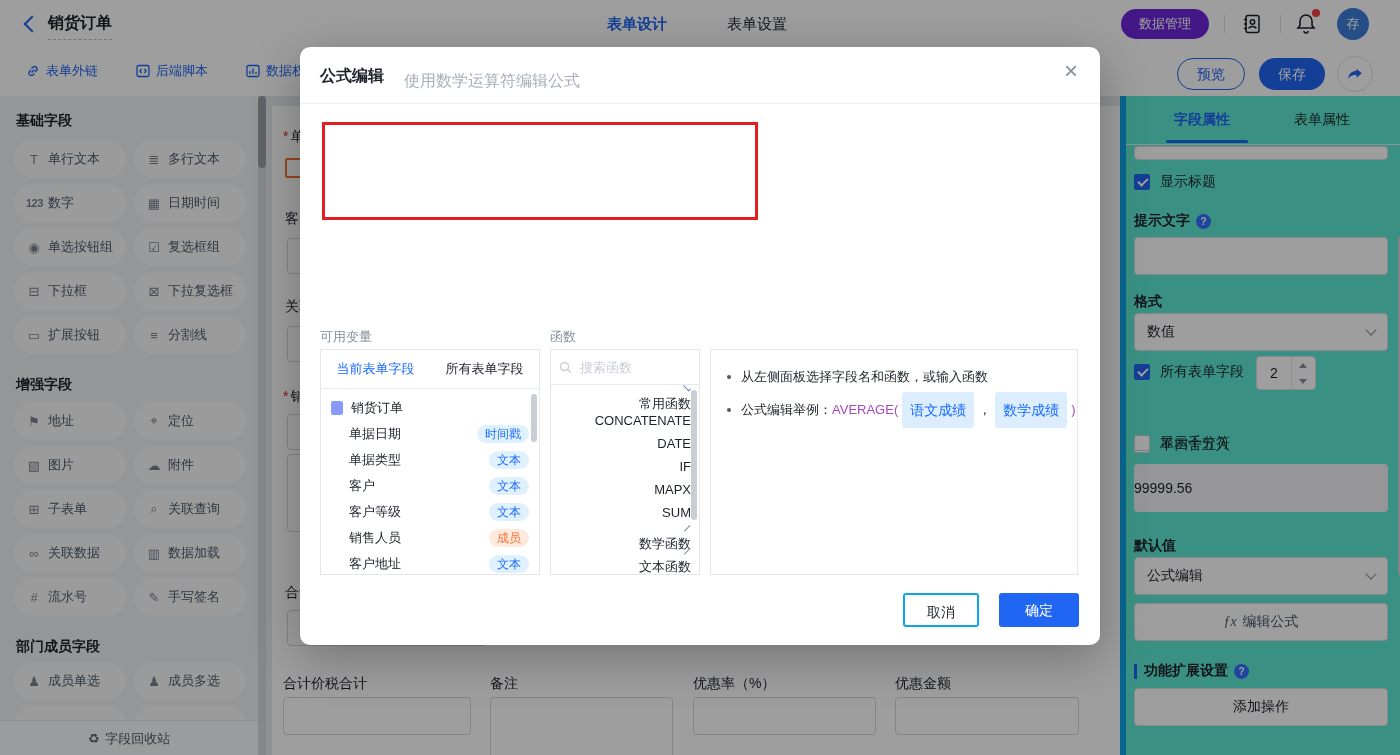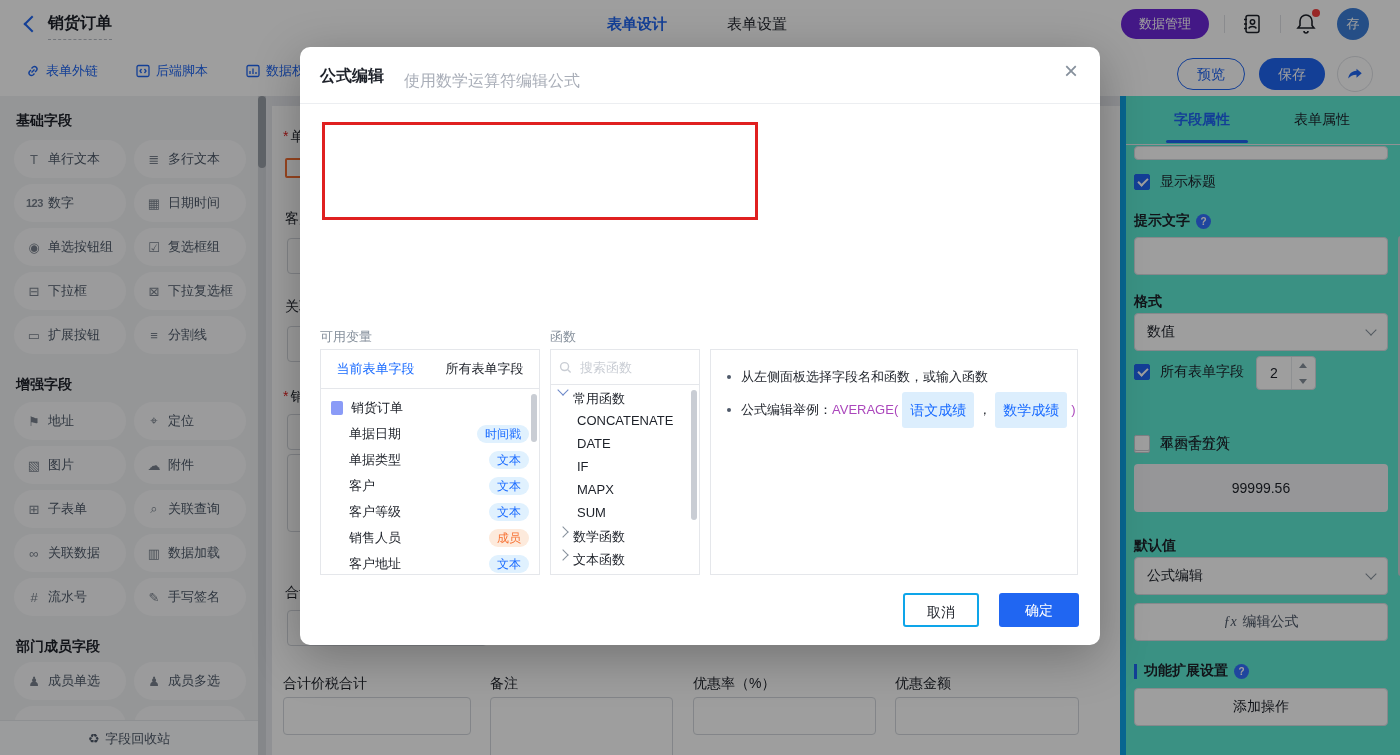--- a/index.html
+++ b/index.html
@@ -66,21 +66,21 @@
   .chev.down{transform:rotate(45deg);margin-top:-4px;}
   .chev.right{transform:rotate(-45deg);}
   .q-ico{display:inline-block;width:15px;height:15px;border-radius:50%;background:#3370ff;color:#fff;
          font-size:10px;line-height:15px;text-align:center;font-weight:700;}
   .spinner{position:absolute;border:1px solid #d9dde3;border-radius:4px;background:#fff;display:flex;box-sizing:border-box;overflow:hidden;}
   .spin-val{width:34px;text-align:center;line-height:32px;font-size:14px;border-right:1px solid #e6e8ec;}
   .spin-arrows{width:22px;display:flex;flex-direction:column;}
   .spin-up,.spin-dn{flex:1;display:flex;align-items:center;justify-content:center;cursor:pointer;}
   .tri-up{width:0;height:0;border-left:4px solid transparent;border-right:4px solid transparent;border-bottom:5px solid #86909c;}
   .tri-dn{width:0;height:0;border-left:4px solid transparent;border-right:4px solid transparent;border-top:5px solid #86909c;}
-  .preview-box{position:absolute;background:#f2f3f5;border-radius:4px;text-align:center;font-size:14px;color:#1d2129;}
+  .preview-box{position:absolute;background:#f2f3f5;border-radius:4px;text-align:left;font-size:14px;color:#1d2129;}
   .sect-bar{position:absolute;width:3px;height:15px;background:#2066f2;}
   .p-scroll{position:absolute;left:272px;top:140px;width:6px;height:340px;background:#d0d3d8;border-radius:3px;cursor:pointer;}
   
   .overlay{position:absolute;left:0;top:0;width:1400px;height:755px;background:rgba(0,0,0,.38);z-index:50;}
   .modal{position:absolute;left:300px;top:47px;width:800px;height:598px;background:#fff;border-radius:10px;
          box-shadow:0 12px 48px rgba(0,0,0,.28);z-index:100;}
   .m-title{position:absolute;left:20px;top:19px;font-size:16px;font-weight:700;}
   .m-sub{position:absolute;left:104px;top:24px;font-size:16px;color:#a9aeb8;}
   .m-close{position:absolute;right:22px;top:12px;font-size:24px;color:#86909c;cursor:pointer;line-height:1;}
   .m-head-div{position:absolute;left:0;top:56px;width:800px;height:1px;background:#eceef1;}
@@ -98,21 +98,21 @@
   .tree-row{display:flex;align-items:center;height:26px;padding:0 10px;font-size:13px;cursor:pointer;}
   .tree-row .badge{margin-left:auto;height:18px;line-height:18px;padding:0 8px;border-radius:10px;font-size:12px;}
   .badge.blue{background:#e0f1fe;color:#1b6cff;}
   .badge.orange{background:#fdeadc;color:#f77234;}
   .doc-ico{width:12px;height:14px;background:#8a9bf7;border-radius:2px;margin-right:8px;flex:none;}
   .indent{padding-left:28px;}
   .pane-scroll{position:absolute;right:2px;width:6px;background:#c9cdd4;border-radius:3px;cursor:pointer;}
   .search-row{height:34px;border-bottom:1px solid #e5e7eb;display:flex;align-items:center;padding:0 8px;gap:6px;}
   .search-row input{border:none;outline:none;width:92px;font-size:13px;color:#1d2129;font-family:inherit;}
   .search-row input::placeholder{color:#c9cdd4;}
-  .fn-row{display:flex;align-items:flex-start;height:23px;padding:0 8px;font-size:13px;gap:6px;cursor:pointer;}
+  .fn-row{display:flex;align-items:flex-end;height:23px;padding:0 8px;font-size:13px;gap:6px;cursor:pointer;flex-direction:column;}
   .fn-item{padding-left:26px;}
   .help-line{font-size:13px;line-height:30px;color:#1d2129;display:flex;align-items:center;flex-wrap:nowrap;white-space:nowrap;}
   .bullet{width:4px;height:4px;border-radius:50%;background:#4e5969;margin:0 10px 0 2px;flex:none;}
   .purple{color:#ab47bc;}
   .help-line .chip{margin:0 4px;}
   .m-btn{position:absolute;top:546px;height:34px;border-radius:3px;font-size:14px;text-align:center;line-height:34px;cursor:pointer;box-sizing:border-box;}
   .m-cancel{left:603px;width:76px;border:2px solid #0ea5e9;color:#1d2129;background:#fff;}
   .m-ok{left:699px;width:80px;background:#2066f2;color:#fff;}
   svg{display:block;}
 </style>

